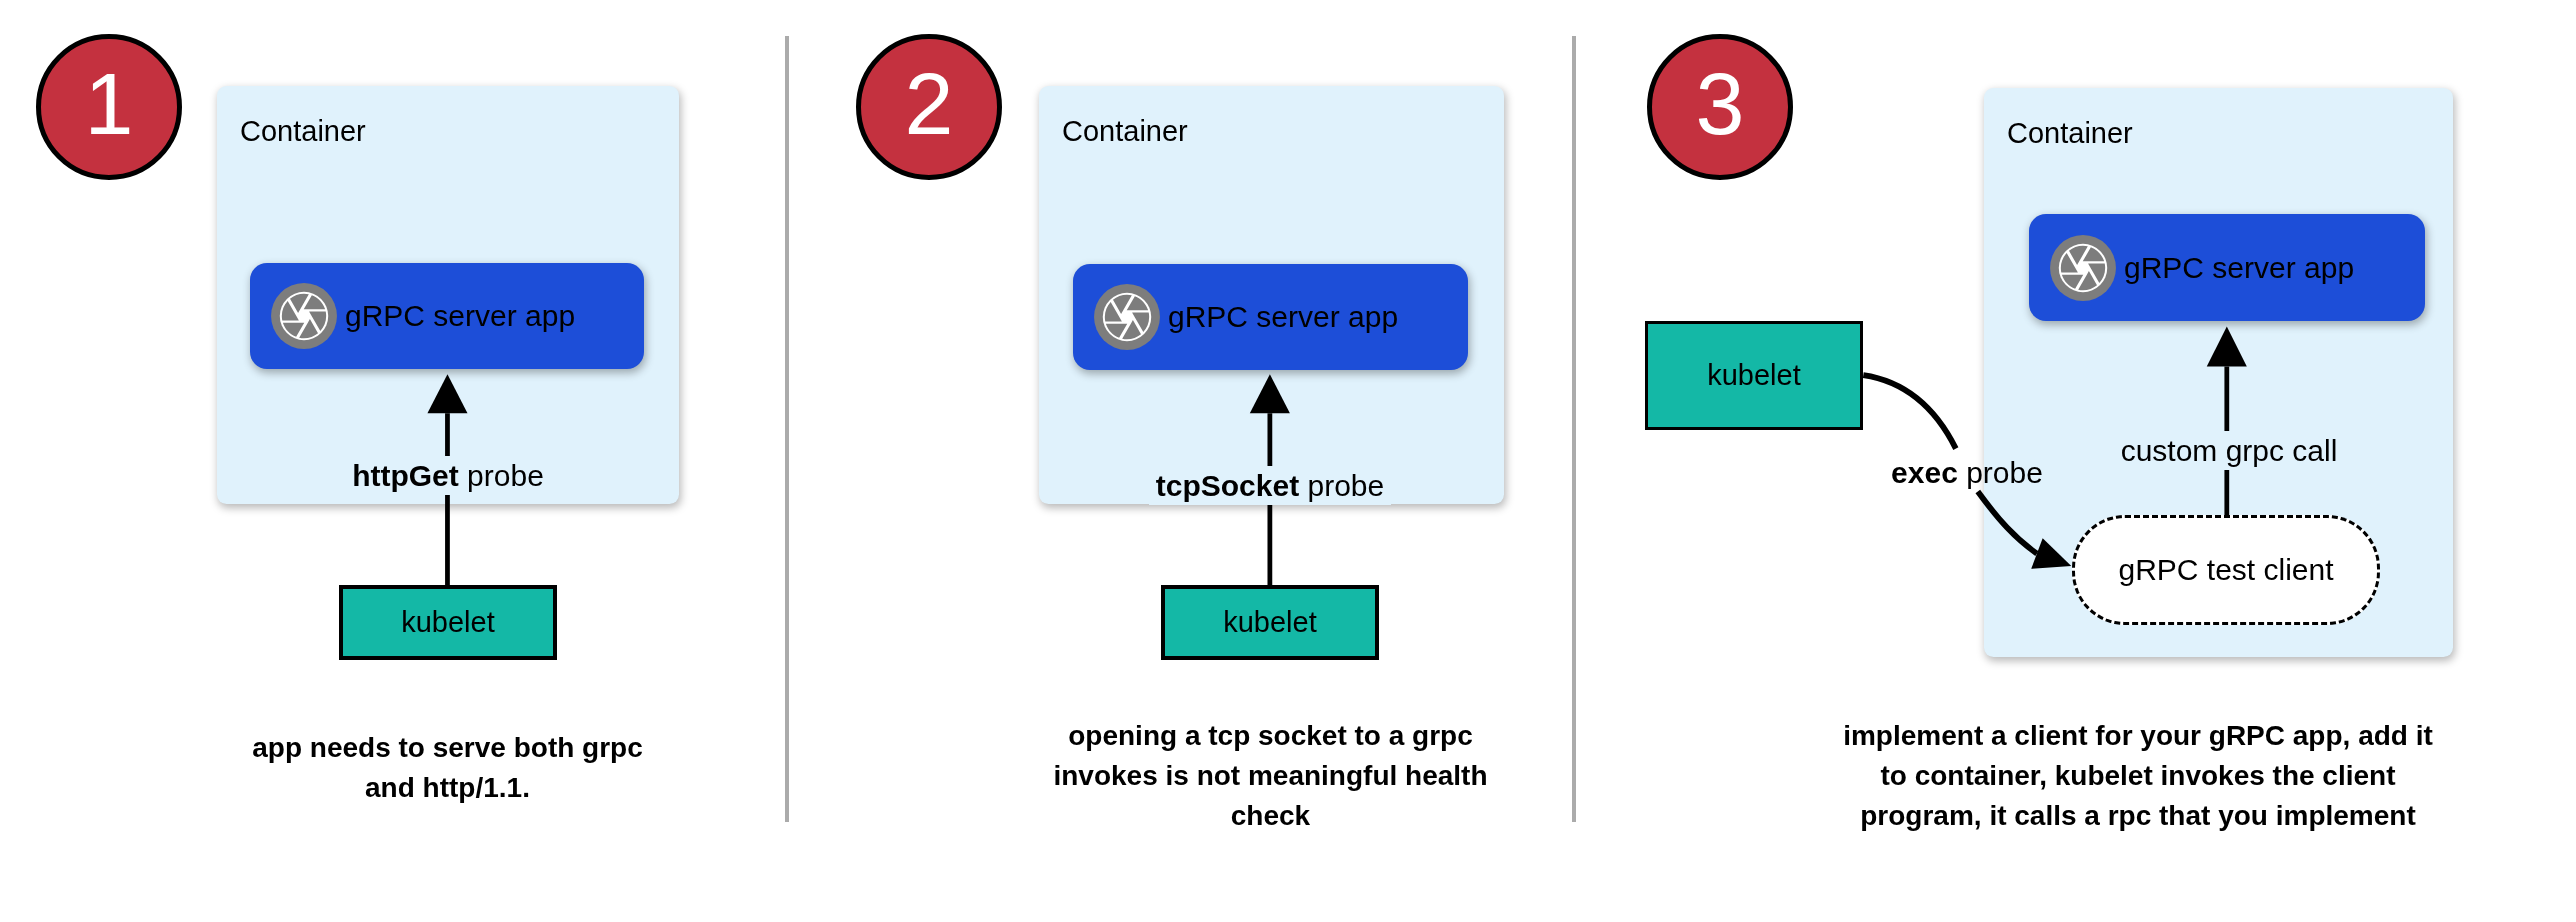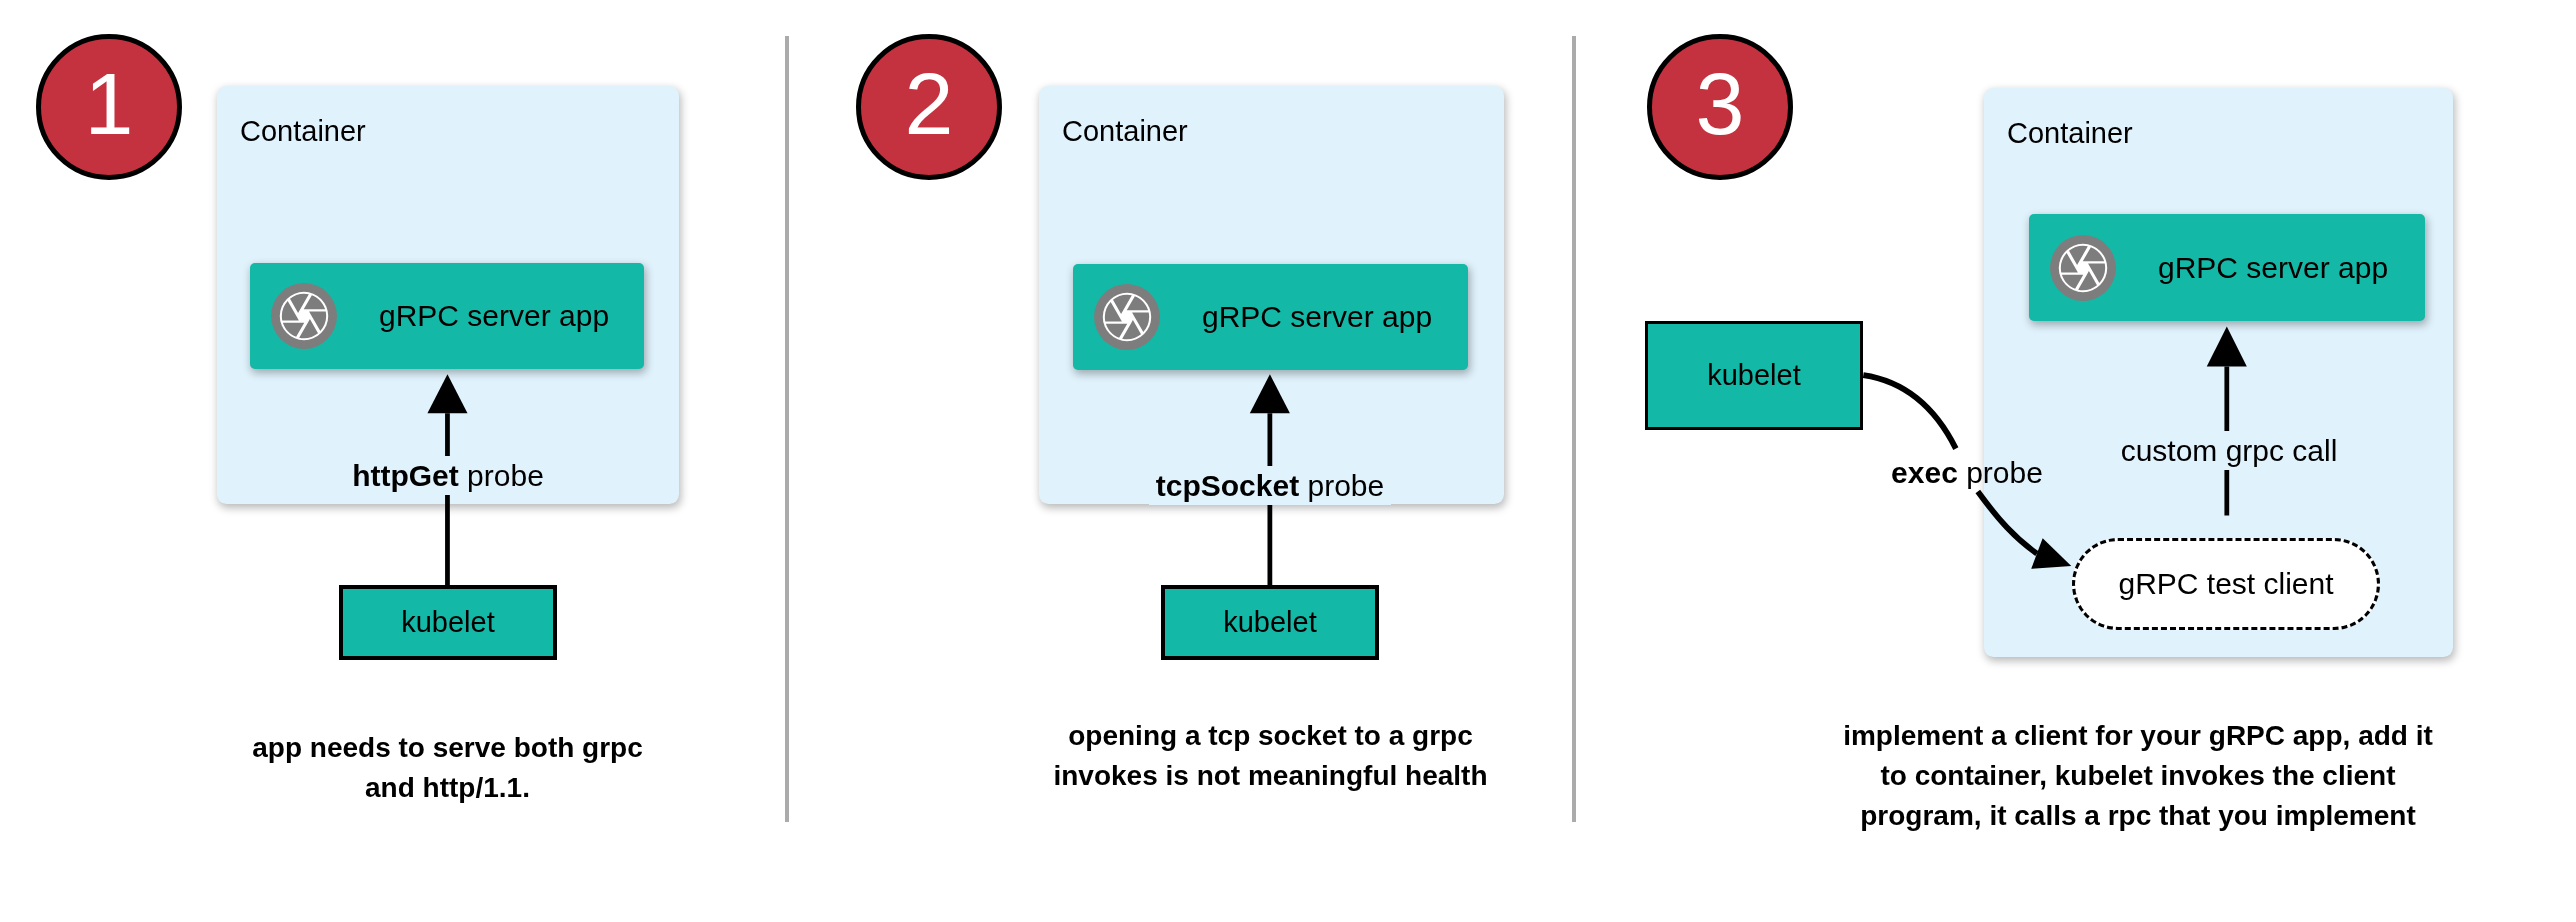--- a/index.html
+++ b/index.html
@@ -44,26 +44,26 @@
   .cont3 { left: 1984px; top: 88px; width: 469px; height: 569px; }
   .container-label {
     position: absolute;
     left: 23px; top: 29px;
     font-size: 29px;
   }
 
   
   .app-box {
     position: absolute;
-    background: #14b8a6;
-    border-radius: 5px;
+    background: #1d4ed8;
+    border-radius: 17px;
     box-shadow: 1.9px 3.8px 8.6px rgba(0,0,0,0.30);
     display: flex; align-items: center;
     padding-left: 19px;
-    gap: 40px;
+    gap: 6px;
     font-size: 30px;
     z-index: 2;
   }
   .app1 { left: 250px;  top: 263px; width: 394px; height: 106px; }
   .app2 { left: 1073px; top: 264px; width: 395px; height: 106px; }
   .app3 { left: 2029px; top: 214px; width: 396px; height: 107px; }
   .app-icon { flex: 0 0 auto; display:block; }
 
   
   .kubelet-box {
@@ -74,28 +74,27 @@
     font-size: 29px;
     z-index: 2;
   }
   .kub1 { left: 339px;  top: 585px; width: 218px; height: 75px; }
   .kub2 { left: 1161px; top: 585px; width: 218px; height: 75px; }
   .kub3 { left: 1645px; top: 321px; width: 218px; height: 109px; border-width: 3.8px; }
 
   
   .test-client-box {
     position: absolute;
-    left: 2072px; top: 515px; width: 308px; height: 92px;
+    left: 2072px; top: 515px; width: 308px; height: 110px;
     background: #fff;
     border: 3.8px dashed #000;
     border-radius: 53px;
     display: flex; align-items: center; justify-content: center;
     font-size: 30px;
     z-index: 2;
-    margin-top: 23px;
   }
 
   
   .arrows {
     position: absolute; left: 0; top: 0;
     width: 2576px; height: 923px;
     z-index: 4;
     pointer-events: none;
   }
 
@@ -245,20 +244,21 @@
     <span class="nomask"><b>exec</b><span> probe</span></span>
   </div>
 
   <div class="caption cap1">
     <div>app needs to serve both grpc</div>
     <div>and http/1.1.</div>
   </div>
   <div class="caption cap2">
     <div>opening a tcp socket to a grpc</div>
     <div>invokes is not meaningful health</div>
+    <div>check</div>
   </div>
   <div class="caption cap3">
     <div>implement a client for your gRPC app, add it</div>
     <div>to container, kubelet invokes the client</div>
     <div>program, it calls a rpc that you implement</div>
   </div>
 
 </div>
 
 

